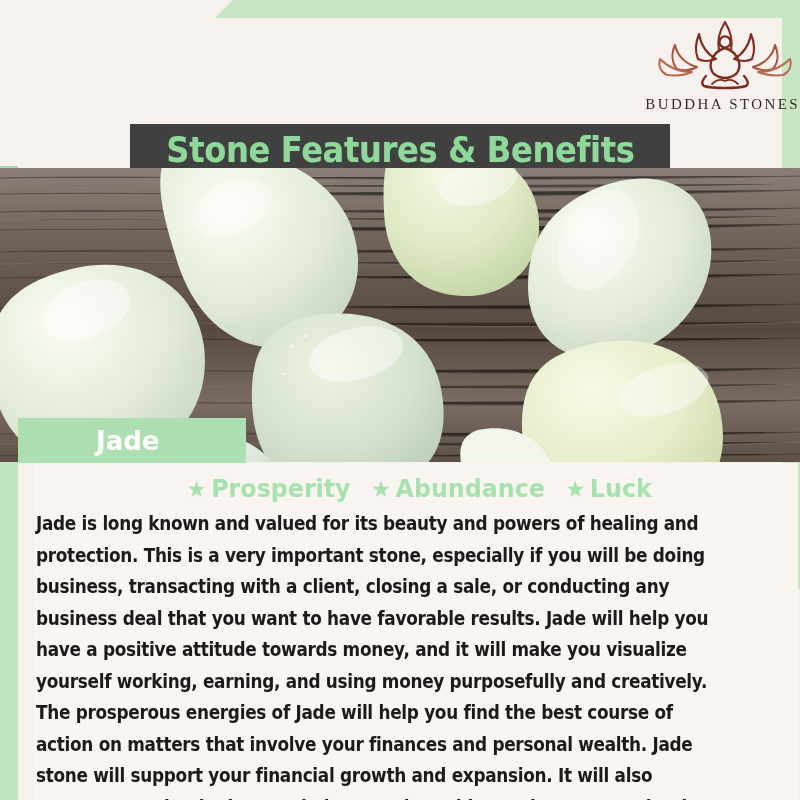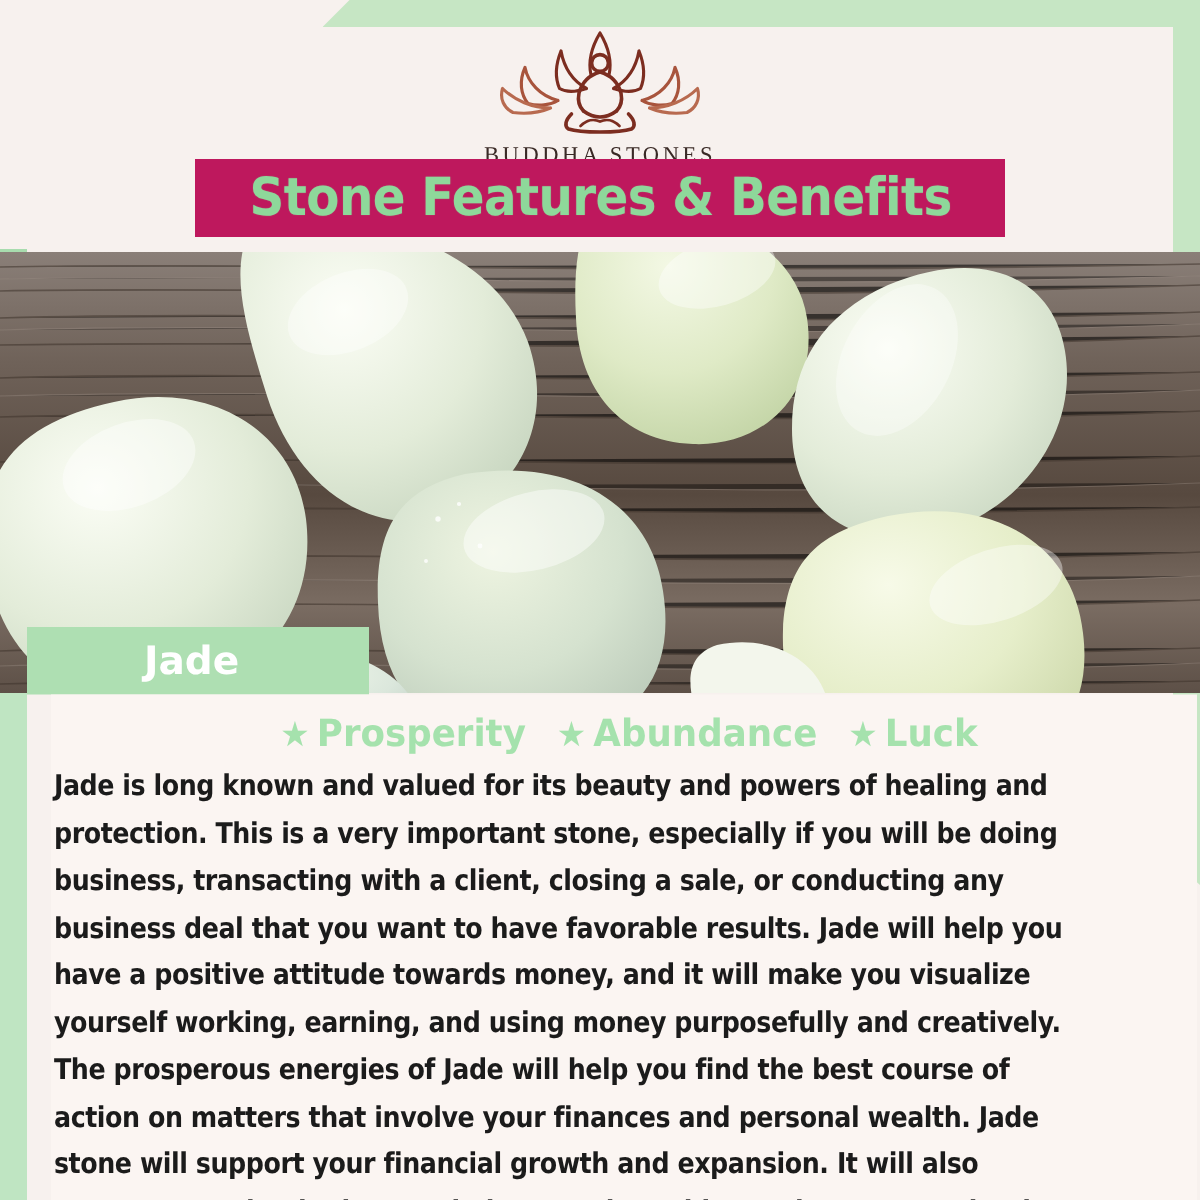--- a/index.html
+++ b/index.html
@@ -46,37 +46,37 @@
 
   
   .header {
     position: absolute;
     left: 0; top: 0; width: 800px; height: 168px;
   }
   .logo-wrap {
     position: absolute;
     left: 0; top: 14px; width: 800px;
     display: flex; flex-direction: column;
-    align-items: center;
+    align-items: flex-end;
   }
   .logo-mark { width: 150px; height: 78px; display: block; }
   .logo-text {
     margin-top: 4px;
     font-family: "Liberation Serif", serif;
     font-size: 15px;
     letter-spacing: 2.4px;
     color: #3a2a26;
     font-weight: 400;
   }
 
   
   .title-band {
     position: absolute;
-    left: 130px; top: 106px; width: 540px; height: 52px;
-    background: #be185d;
+    left: 130px; top: 124px; width: 540px; height: 52px;
+    background: #404040;
     display: flex; align-items: center; justify-content: center;
   }
   .title-text {
     font-family: "DejaVu Sans", sans-serif;
     font-weight: bold;
     font-size: 35px;
     color: #8ed89a;
     letter-spacing: -0.4px;
     transform: scaleX(0.92);
     white-space: nowrap;

